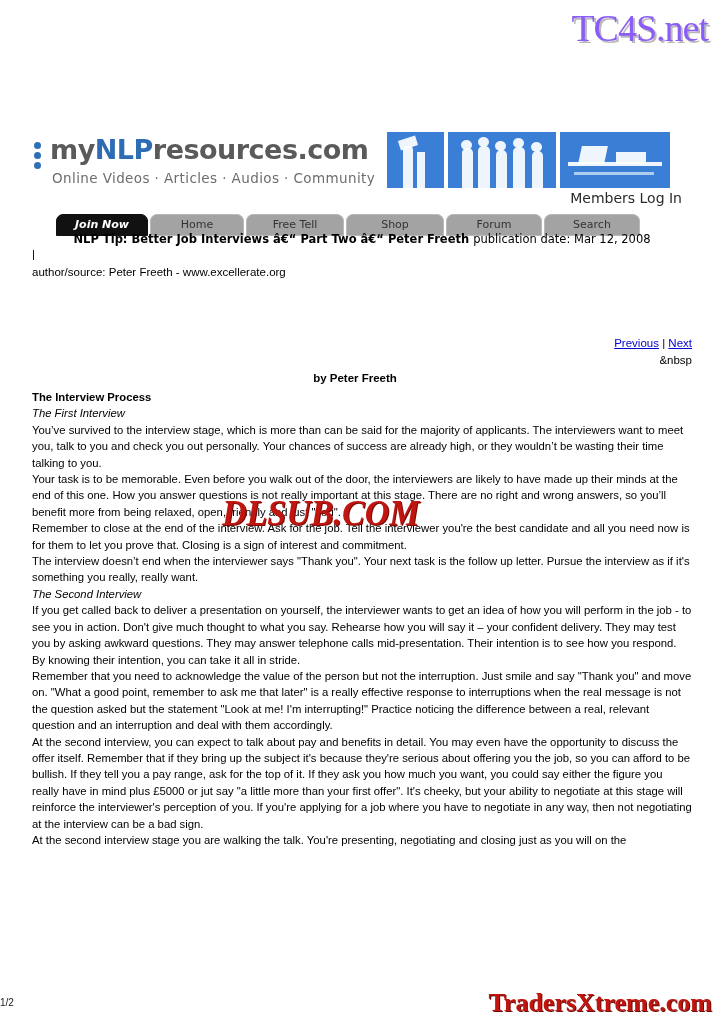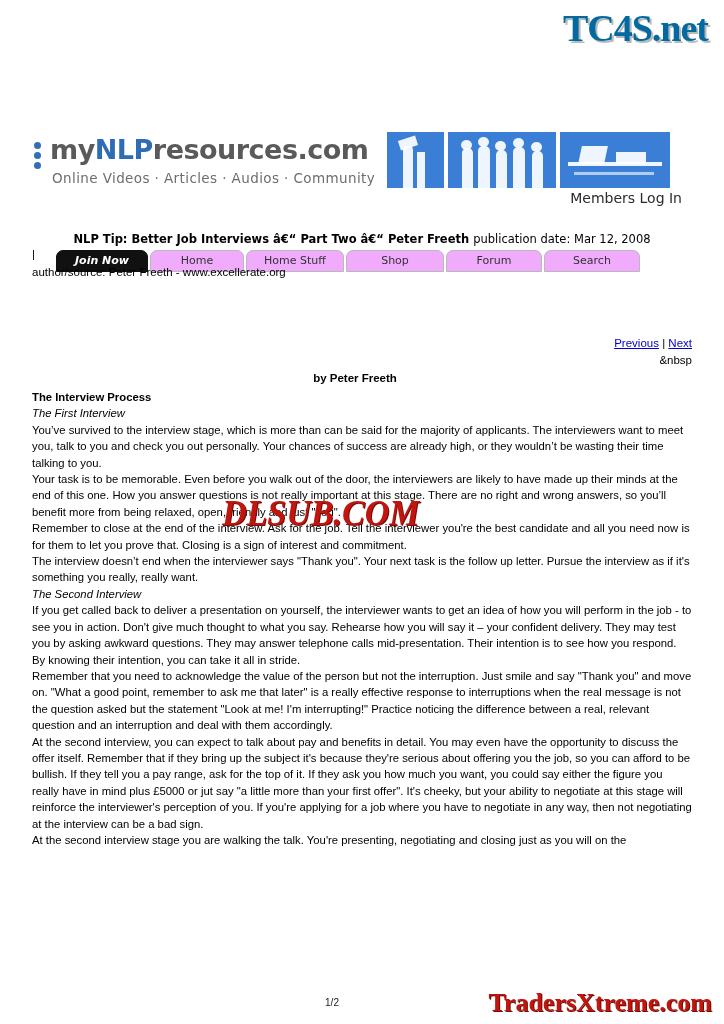--- a/index.html
+++ b/index.html
@@ -15,24 +15,24 @@
     color: #000000;
     overflow: hidden;
   }
 
   
   .tc4s {
     position: absolute;
     top: 6px;
     right: 16px;
     font-family: "Liberation Serif", serif;
-    font-weight: bold;
+    font-weight: normal;
     font-size: 38px;
     letter-spacing: -1px;
-    color: #0369a1;
+    color: #8b5cf6;
     text-shadow: 2px 2px 0 #b9b9b9;
   }
 
   
   .banner {
     position: absolute;
     top: 128px;
     left: 32px;
     width: 660px;
     height: 78px;
@@ -108,32 +108,31 @@
     font-family: "DejaVu Sans", sans-serif;
   }
 
   
   .navbar {
     position: absolute;
     top: 214px;
     left: 56px;
     width: 580px;
     height: 22px;
-    margin-top: 36px;
   }
   .tab {
     position: absolute;
     top: 0;
     height: 20px;
     line-height: 20px;
     text-align: center;
     font-size: 11px;
     font-family: "DejaVu Sans", sans-serif;
     color: #333333;
-    background: #f0abfc;
+    background: #a3a3a3;
     border: 1px solid #b9b9b9;
     border-radius: 7px 7px 0 0;
   }
   .tab.join {
     background: #111111;
     color: #ffffff;
     font-weight: bold;
     font-style: italic;
     border-color: #111111;
   }
@@ -219,21 +218,21 @@
     text-shadow: 1px 1px 0 #7a0b07;
     transform: scaleY(1.05);
   }
 
   
   .pageno {
     position: absolute;
     bottom: 16px;
     left: 0;
     width: 664px;
-    text-align: center;
+    text-align: left;
     font-size: 10px;
     color: #222222;
   }
   .txfooter {
     position: absolute;
     bottom: 6px;
     right: 12px;
     font-family: "Liberation Serif", serif;
     font-weight: bold;
     font-size: 26px;
@@ -286,21 +285,21 @@
     <div class="silhouette" style="left:56px; top:20px; width:30px; height:12px;"></div>
     <div class="silhouette" style="left:14px; top:40px; width:80px; height:3px; opacity:0.6;"></div>
   </div>
 
   <div class="members">Members Log In</div>
 </div>
 
 <div class="navbar">
   <div class="tab join" style="left:0px; width:90px;">Join Now</div>
   <div class="tab" style="left:94px; width:92px;">Home</div>
-  <div class="tab" style="left:190px; width:96px;">Home Stuff</div>
+  <div class="tab" style="left:190px; width:96px;">Free Tell</div>
   <div class="tab" style="left:290px; width:96px;">Shop</div>
   <div class="tab" style="left:390px; width:94px;">Forum</div>
   <div class="tab" style="left:488px; width:94px;">Search</div>
 </div>
 
 <div class="art-title">
   <span>NLP Tip: Better Job Interviews â€“ Part Two â€“ Peter Freeth</span>
   <span class="pubdate">publication date: Mar 12, 2008</span>
 </div>
 <div class="pipe-line">|</div>

